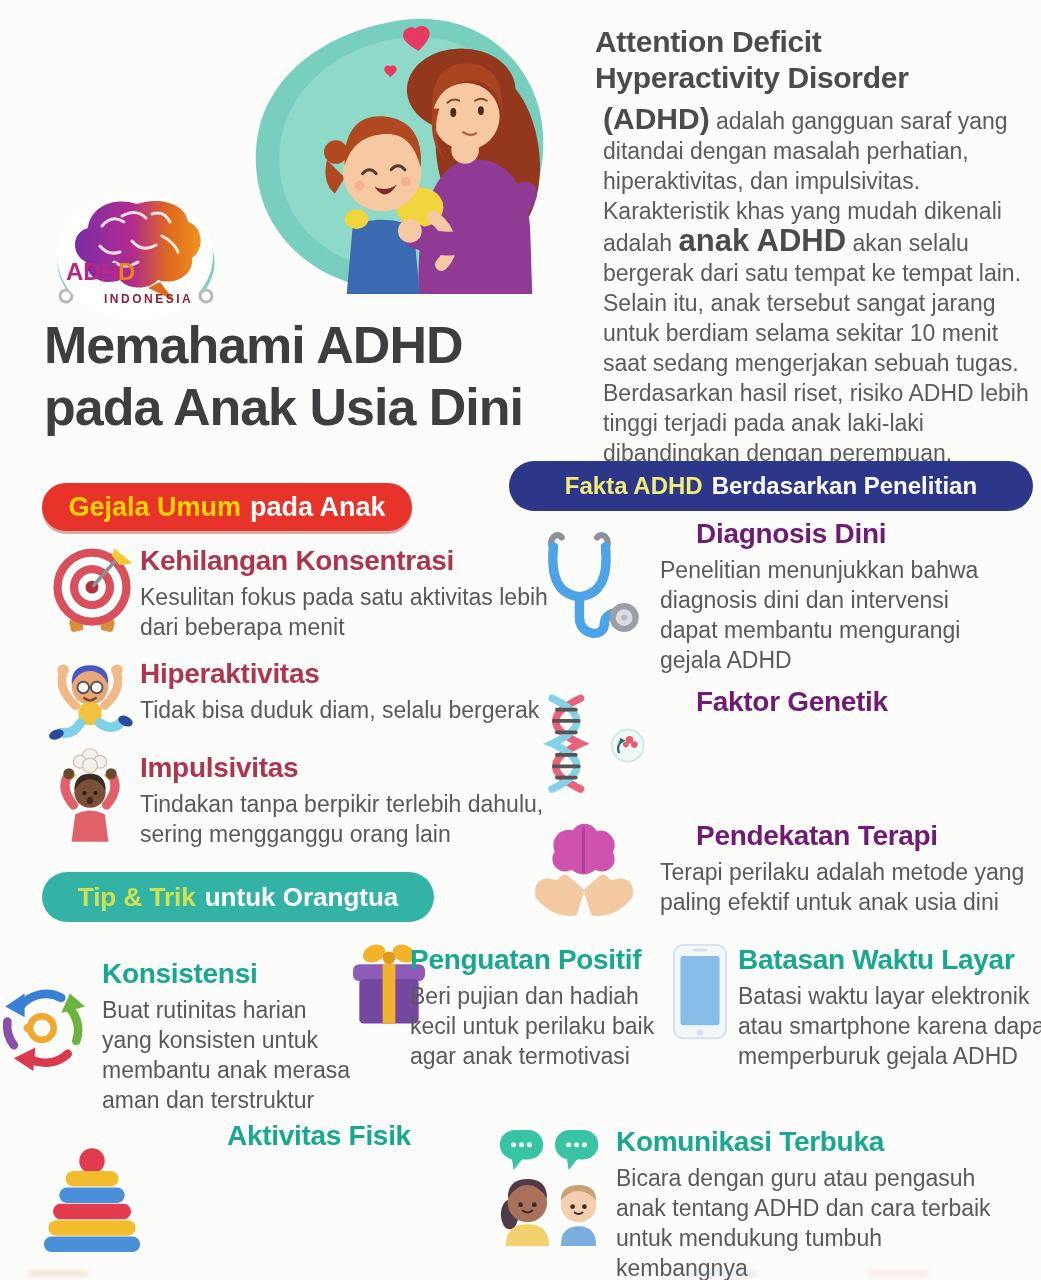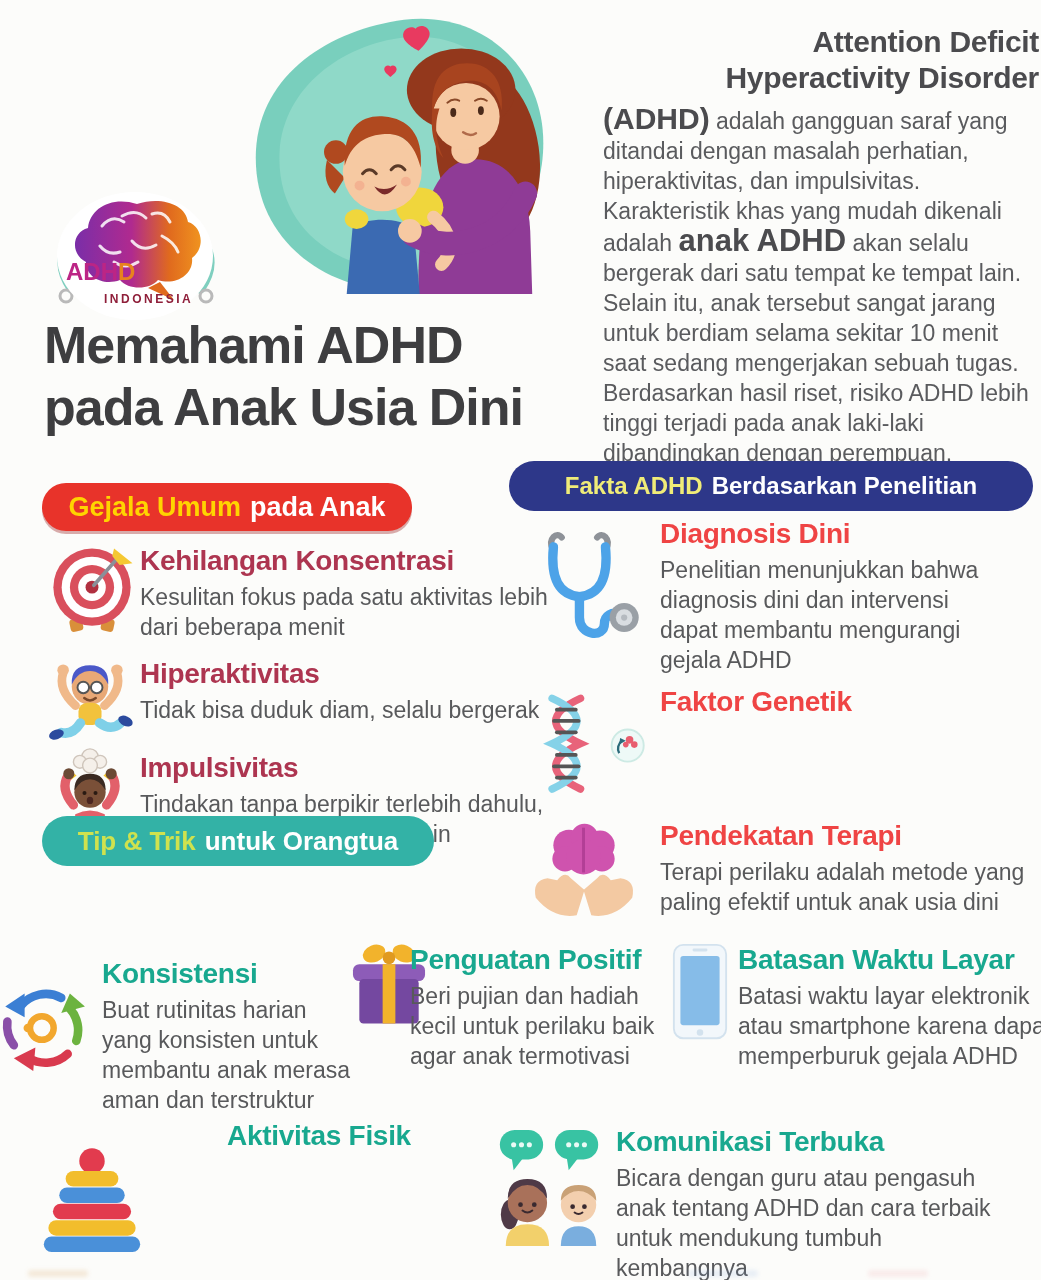--- a/index.html
+++ b/index.html
@@ -1,39 +1,39 @@
 <!DOCTYPE html>
 <html><head>
 <meta charset="utf-8">
 <style>
   html,body{margin:0;padding:0;background:#ffffff;}
   #canvas{position:relative;width:1041px;height:1280px;background:#fcfcfa;overflow:hidden;
           font-family:"Liberation Sans","DejaVu Sans",sans-serif;color:#58595b;}
   .abs{position:absolute;}
   
   .intro{font-size:23px;line-height:30px;color:#5a5b5e;}
-  .intro-h{display:block;font-size:30px;line-height:36px;font-weight:bold;color:#4b4b4e;letter-spacing:-0.3px;text-align:right;}
+  .intro-h{display:block;font-size:30px;line-height:36px;font-weight:bold;color:#4b4b4e;letter-spacing:-0.3px;}
   .intro p{margin:8px;}
   .intro .paren{font-size:30px;color:#4b4b4e;}
   .intro .hl{font-size:31px;color:#4b4b4e;}
   
   .main-title{font-size:52px;line-height:62px;font-weight:bold;color:#3e3e40;letter-spacing:-1px;}
   .main-title span{display:block;}
   
   .badge{display:flex;align-items:center;justify-content:center;border-radius:27px;font-weight:bold;white-space:nowrap;}
   .badge span + span{margin-left:9px;}
   .badge-red{background:#e8332a;font-size:27px;box-shadow:0 3px 0 rgba(150,20,20,.35);}
   .badge-red .hl{color:#ffd400;} .badge-red .rest{color:#ffffff;}
   .badge-navy{background:#2d3789;font-size:24px;}
   .badge-navy .hl{color:#f0ec78;} .badge-navy .rest{color:#ffffff;}
   .badge-teal{background:#33b2a6;font-size:26px;}
   .badge-teal .hl{color:#cfe24e;} .badge-teal .rest{color:#ffffff;}
   
   .item-title{font-weight:bold;font-size:28px;line-height:32px;margin-bottom:5px;letter-spacing:-0.3px;}
-  .t-red{color:#ad3550;} .t-navy{color:#ef4444;} .t-teal{color:#18a88f;}
+  .t-red{color:#ad3550;} .t-navy{color:#701a75;margin-left:36px;} .t-teal{color:#18a88f;}
   .item-body{font-size:23px;line-height:30px;color:#58595b;}
   
   .logo-wordmark{position:absolute;left:24px;top:72px;font-weight:800;font-size:24px;letter-spacing:0;}
   .logo-wordmark .p1{color:#bc2585;} .logo-wordmark .p2{color:#e8821e;}
   .logo-sub{position:absolute;left:62px;top:106px;font-size:12px;font-weight:bold;letter-spacing:2.5px;color:#8f1f3a;}
   .smudge{position:absolute;height:7px;border-radius:3px;filter:blur(2px);}
 </style>
 </head>
 <body>
 
@@ -241,21 +241,21 @@
     </g>
     <line x1="57" y1="12" x2="57" y2="58" stroke="#b23f96" stroke-width="3"></line>
     <path d="M8,84 Q4,66 20,64 L30,66 Q38,56 44,64 L58,76 L50,102 Q26,106 8,84 Z" fill="#f3c9a2"></path>
     <path d="M107,84 Q111,66 95,64 L85,66 Q77,56 71,64 L57,76 L65,102 Q89,106 107,84 Z" fill="#f3c9a2"></path>
   </svg>
   <div class="abs" style="left:660px;top:820px;width:395px;">
     <div class="item-title t-navy">Pendekatan Terapi</div>
     <div class="item-body">Terapi perilaku adalah metode yang paling efektif untuk anak usia dini</div>
   </div>
 
-  <div class="abs badge badge-teal" style="left:42px;top:816px;width:392px;height:50px;">
+  <div class="abs badge badge-teal" style="left:42px;top:872px;width:392px;height:50px;">
     <span class="hl">Tip &amp; Trik</span>
     <span class="rest">untuk Orangtua</span>
   </div>
 
   <svg class="abs" style="left:-10px;top:972px;" width="108" height="112" viewBox="0 0 100 104">
     <circle cx="48" cy="52" r="11" fill="none" stroke="#f2a72e" stroke-width="6"></circle>
     <circle cx="35" cy="52" r="4" fill="#f2a72e"></circle>
     <path d="M28,32 A30,30 0 0 1 66,24" stroke="#3b7fd4" stroke-width="8" fill="none" stroke-linecap="round"></path>
     <polygon points="14,32 32,20 32,42" fill="#3b7fd4"></polygon>
     <path d="M74,34 A30,30 0 0 1 80,64" stroke="#6cb33f" stroke-width="8" fill="none" stroke-linecap="round"></path>

